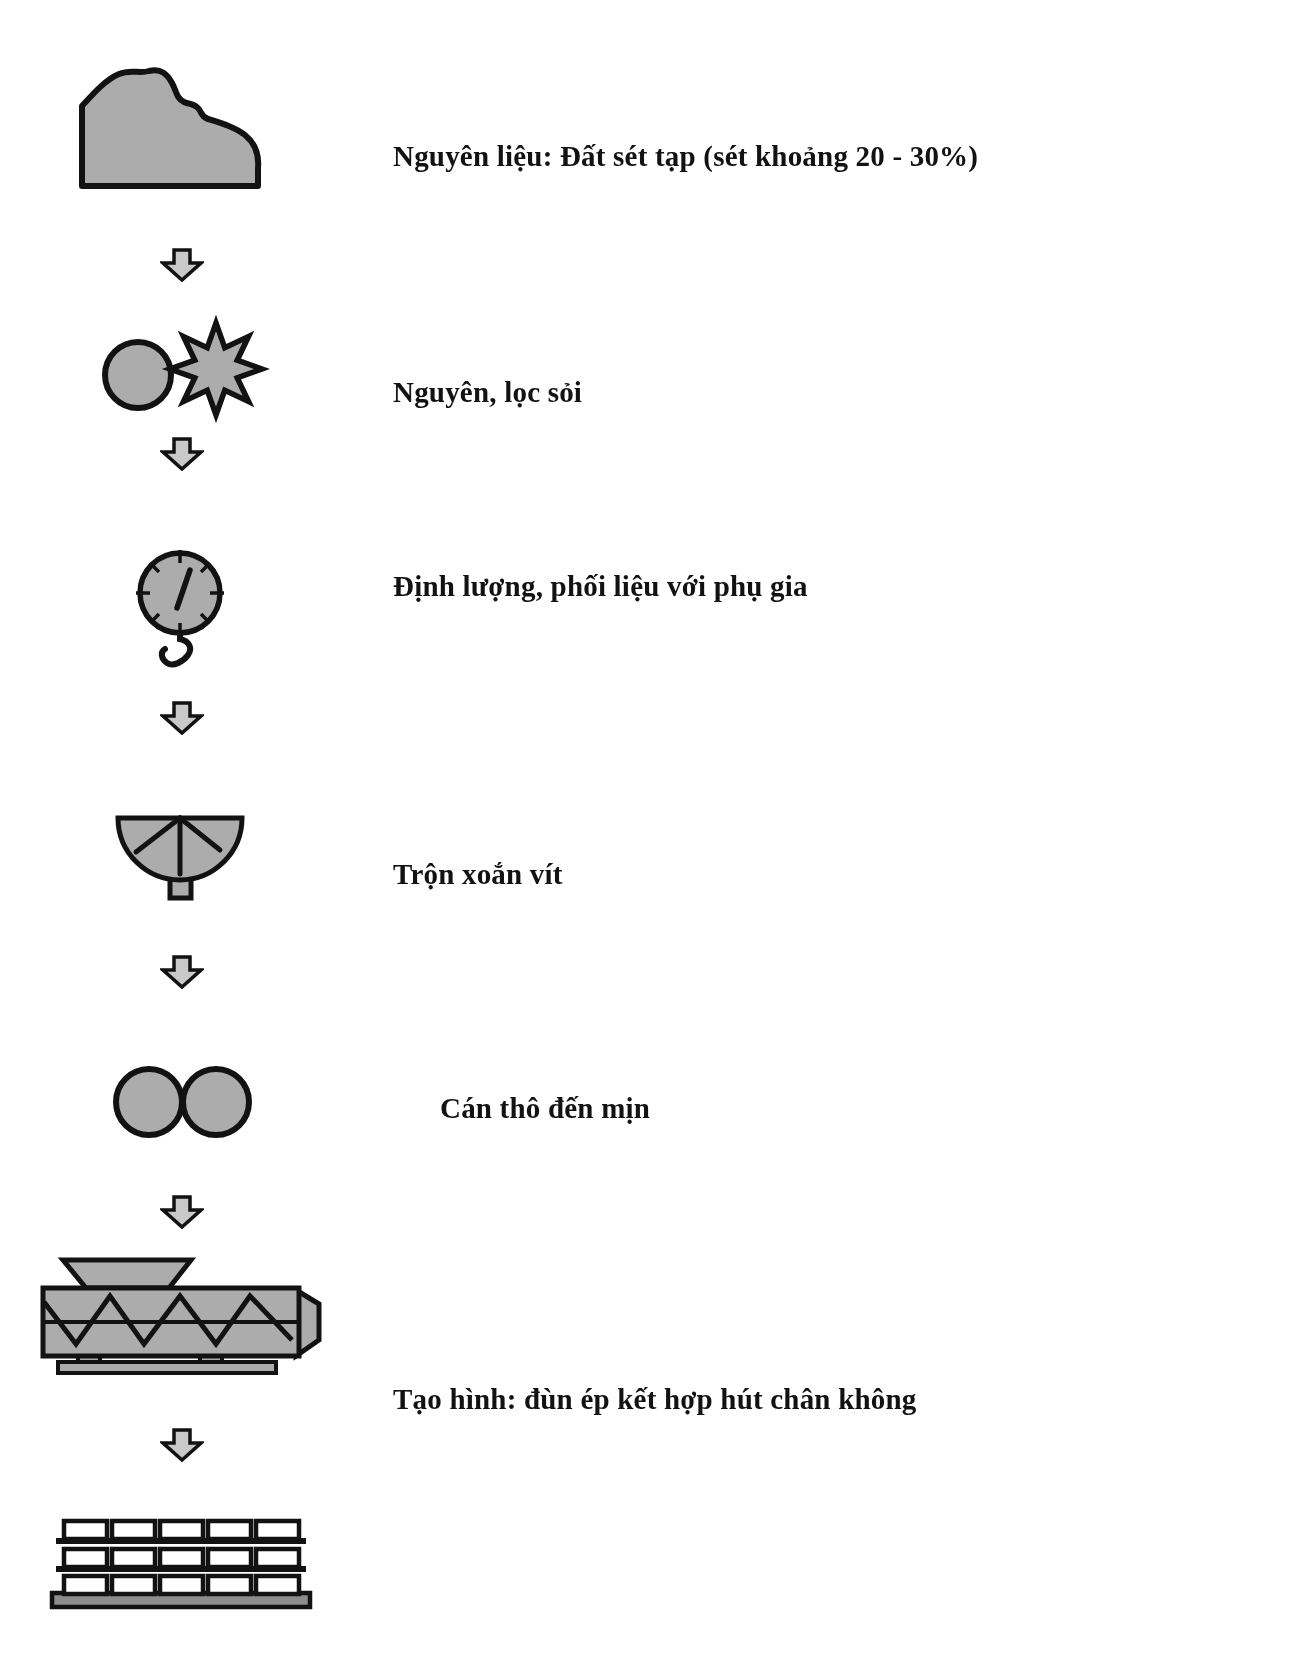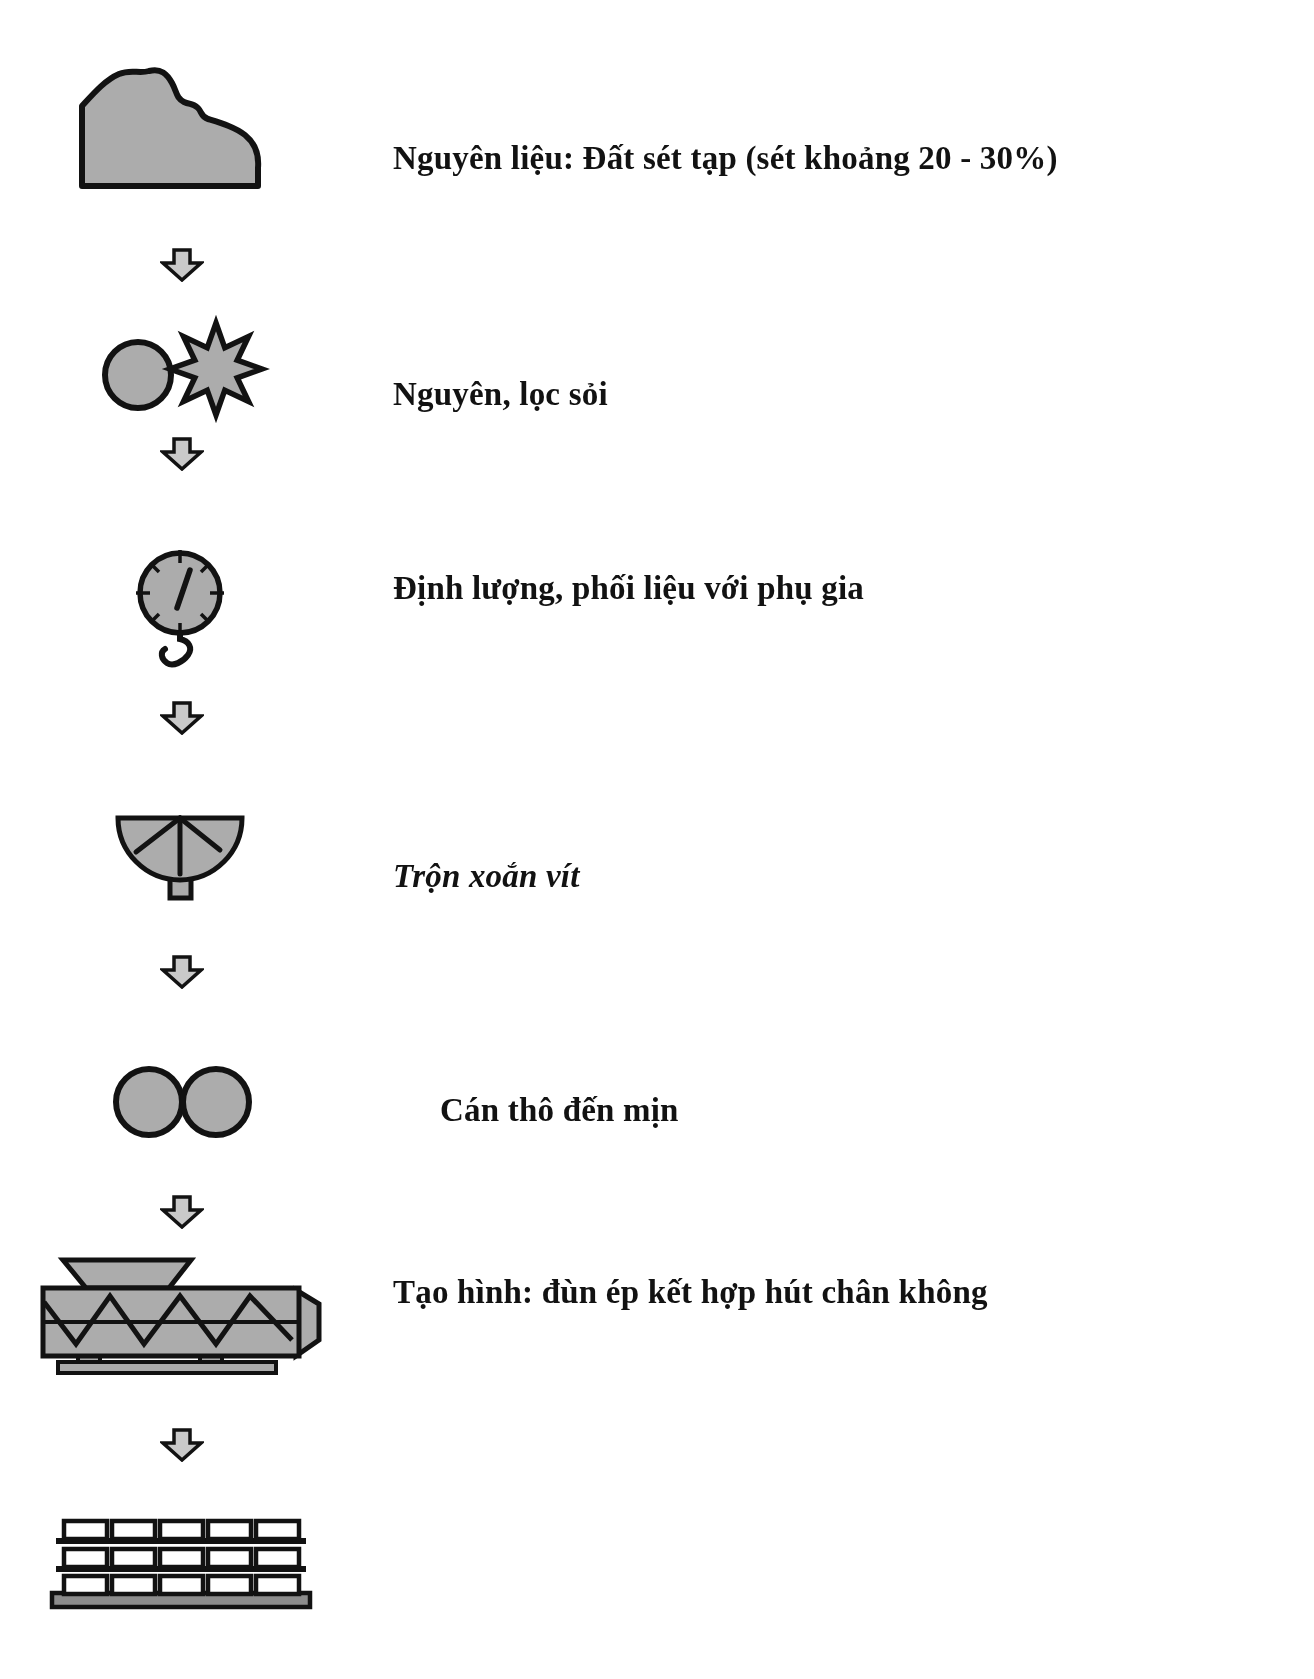--- a/index.html
+++ b/index.html
@@ -7,39 +7,39 @@
     width:1314px;height:1679px;
     background:var(--background,#fff);
     font-family:"Liberation Serif","DejaVu Serif",serif;
     position:relative;overflow:hidden;
   }
   .canvas{position:absolute;inset:0;}
   .icon{position:absolute;}
   .icon svg{display:block;width:100%;height:100%;}
   .step-label{
     position:absolute;left:393px;
-    font-size:33px;font-weight:bold;
+    font-size:29px;font-weight:bold;
     color:var(--text,#111);
     white-space:nowrap;letter-spacing:.2px;
   }
   .arrow{position:absolute;left:160px;width:44px;height:34px;}
   
   #icon-1{left:75px;top:58px;width:205px;height:132px;}
   #icon-2{left:100px;top:306px;width:170px;height:126px;}
   #icon-3{left:126px;top:548px;width:100px;height:130px;}
   #icon-4{left:112px;top:810px;width:136px;height:94px;}
   #icon-5{left:112px;top:1064px;width:142px;height:76px;}
   #icon-6{left:40px;top:1256px;width:284px;height:120px;}
   #icon-7{left:48px;top:1516px;width:266px;height:94px;}
   #label-1{top:140px;}
   #label-2{top:376px;}
   #label-3{top:570px;}
-  #label-4{top:858px;font-style:italic;}
+  #label-4{top:858px;}
   #label-5{top:1092px;margin-left:47px;}
-  #label-6{top:1274px;}
+  #label-6{top:1383px;}
   #label-7{top:1560px;}
   #arrow-1{top:248px;}
   #arrow-2{top:437px;}
   #arrow-3{top:701px;}
   #arrow-4{top:955px;}
   #arrow-5{top:1195px;}
   #arrow-6{top:1428px;}
   .ink{stroke:var(--outline,#111);fill:var(--icon-fill,#acacac);}
   .line{stroke:var(--outline,#111);fill:none;}
 </style>

